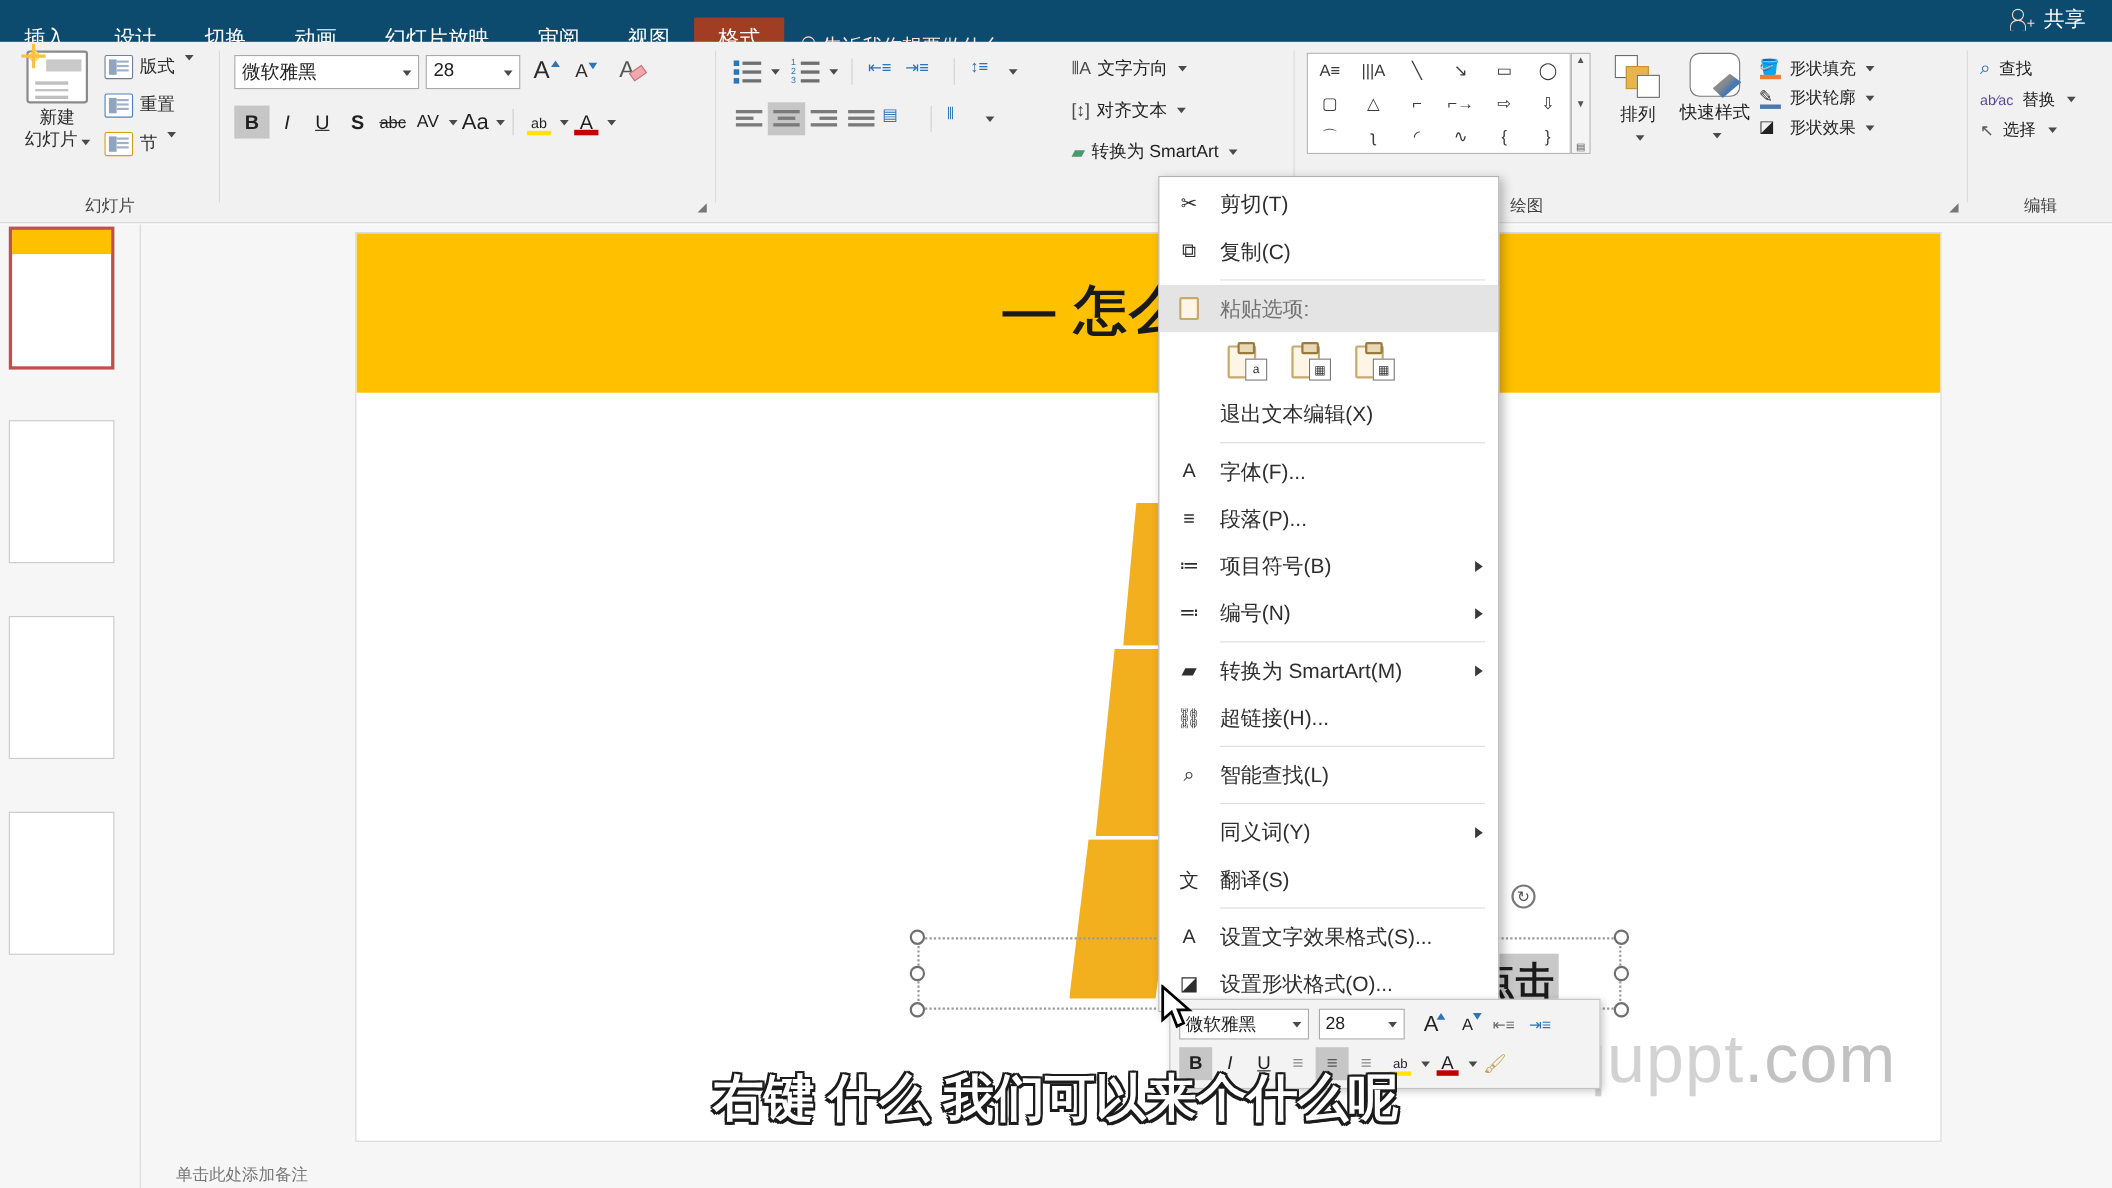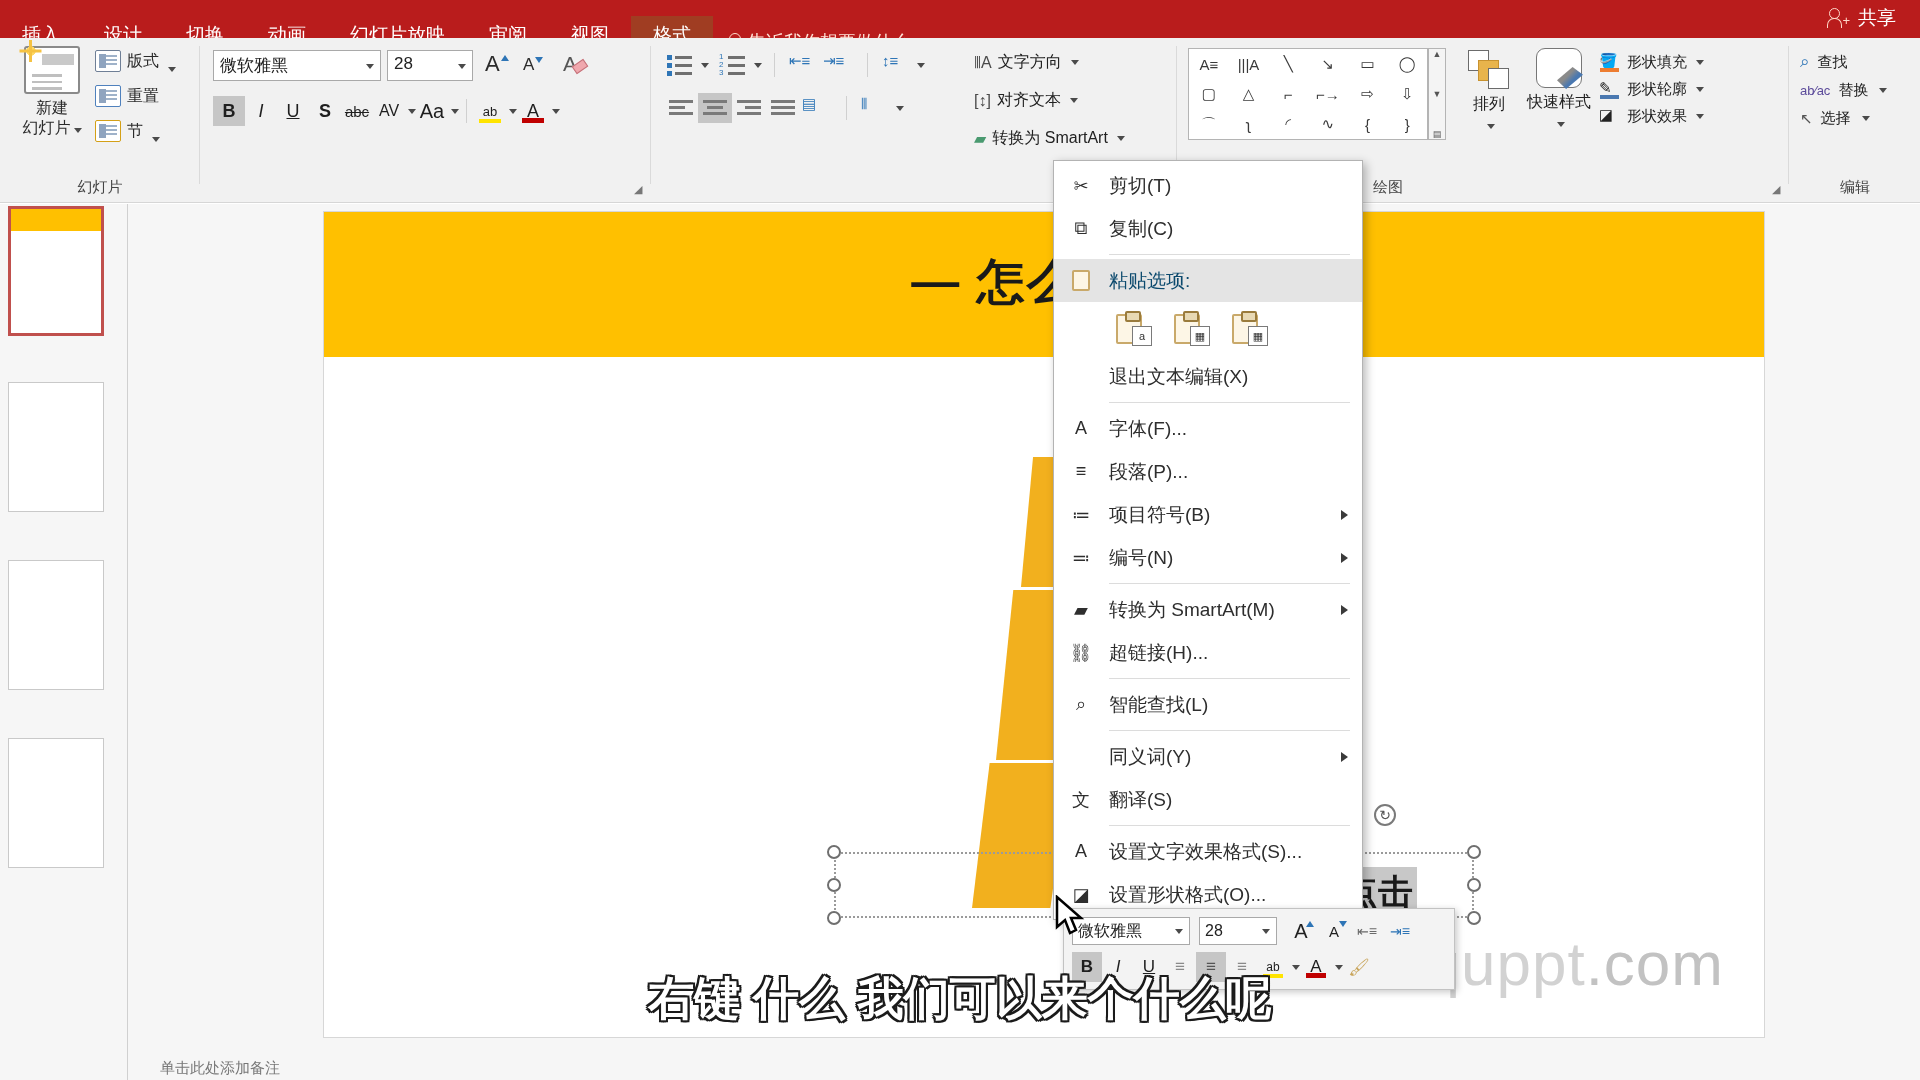--- a/index.html
+++ b/index.html
@@ -7,21 +7,21 @@
   body {
     width:1920px; height:1080px; overflow:hidden;
     font-family:"Liberation Sans","DejaVu Sans",sans-serif;
     background:#ffffff; position:relative;
     -webkit-font-smoothing:antialiased;
   }
 
   
   #tabbar{
     position:absolute; left:0; top:0; width:1920px; height:54px;
-    background:#b91c1c; display:flex; align-items:flex-end;
+    background:#0c4a6e; display:flex; align-items:flex-end;
   }
   .tab{
     height:38px; padding:0 22px; display:flex; align-items:center;
     color:#ffffff; font-size:19px; white-space:nowrap; cursor:default;
   }
   .tab.active{ background:#a03d22; }
   .tellme{ display:flex; align-items:center; gap:7px; color:#ffe3d8;
            font-size:18px; padding-left:14px; }
   .bulb{ width:14px; height:18px; position:relative; }
   .bulb::before{content:""; position:absolute; left:2px; top:0; width:10px;height:10px;
@@ -59,21 +59,21 @@
     background:#fff;position:relative;}
   .nsbox i{position:absolute;background:#c9c9c9;display:block;}
   .nslines{position:absolute;left:6px;top:26px;}
   .nslines b{display:block;width:30px;height:2.5px;background:#bfbfbf;margin-bottom:4px;}
   .sunburst{position:absolute;left:-6px;top:-8px;width:22px;height:22px;
     background:radial-gradient(circle,#ffd966 0 30%,transparent 31%);}
   .sunburst::before,.sunburst::after{content:"";position:absolute;left:9px;top:0;
     width:3px;height:22px;background:#f5c242;}
   .sunburst::after{transform:rotate(90deg);}
   .nslabel{font-size:16px;color:#2b2b2b;line-height:20px;margin-top:4px;}
-  .btn-txt{ display:flex;align-items:flex-end;gap:6px;font-size:16px;color:#2b2b2b;}
+  .btn-txt{ display:flex;align-items:flex-start;gap:6px;font-size:16px;color:#2b2b2b;}
   .sm-ic{ width:26px;height:22px;border:1.6px solid #6f7f96;border-radius:2px;
     background:#fff;position:relative;flex:none;}
   .sm-ic::before{content:"";position:absolute;left:3px;top:3px;width:7px;height:14px;
     background:#8fa4bf;}
   .sm-ic em{position:absolute;right:3px;top:4px;width:11px;height:2px;background:#9fb2c9;
     box-shadow:0 4px 0 #9fb2c9,0 8px 0 #9fb2c9;}
   .caret{ width:0;height:0;border-left:4px solid transparent;border-right:4px solid transparent;
     border-top:5px solid #4a4a4a; display:inline-block; margin-left:3px;}
 
   
@@ -183,21 +183,21 @@
     background:#fff; border:1px solid #b3b3b3; box-shadow:3px 3px 9px rgba(0,0,0,.28);
     padding:3px 0; z-index:40;}
   .mi{ position:relative; display:flex; align-items:center; height:43px;
     padding-left:55px; font-size:19px; color:#2e2e2e; white-space:nowrap;}
   .mi .mico{ position:absolute; left:14px; top:50%; transform:translateY(-50%);
     width:26px; height:26px; display:flex; align-items:center; justify-content:center;
     font-size:18px;}
   .mi .submenu{ position:absolute; right:14px; top:50%; transform:translateY(-50%);
     width:0;height:0;border-top:5px solid transparent;border-bottom:5px solid transparent;
     border-left:7px solid #3a3a3a;}
-  .mi.header{ background:#e4e4e4; color:#0c4a6e; }
+  .mi.header{ background:#e4e4e4; color:#737373; }
   .msep{ height:1px; background:#dcdcdc; margin:4px 12px 4px 55px;}
   .paste-row{ display:flex; gap:24px; padding:9px 0 10px 62px; }
   .pasteopt{ width:34px;height:34px; position:relative; }
   .clipbd{position:absolute;left:0;top:3px;width:26px;height:30px;border:2px solid #c9a96a;
     background:#fdf6e6;border-radius:2px;}
   .clipbd::before{content:"";position:absolute;left:7px;top:-5px;width:12px;height:7px;
     border:2px solid #9a7b3c;background:#e8d9b4;border-radius:2px;}
   .ov{position:absolute;right:-2px;bottom:-1px;width:20px;height:20px;background:#fff;
     border:1.5px solid #7a7a7a;display:flex;align-items:center;justify-content:center;
     font-size:11px;color:#333;}

